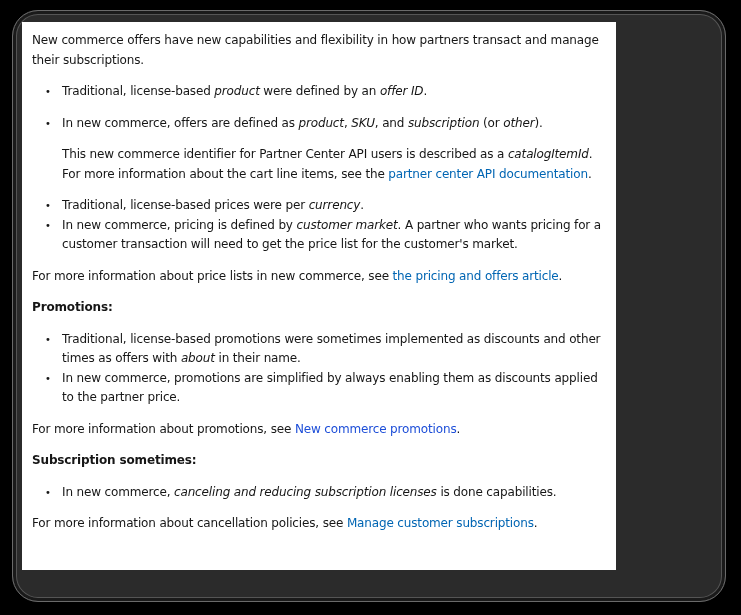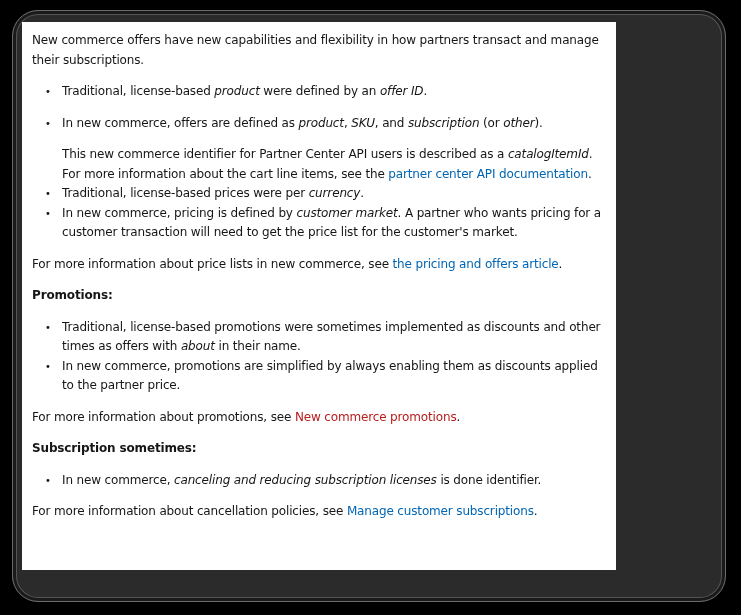--- a/index.html
+++ b/index.html
@@ -50,24 +50,24 @@
   }
   li .bullet {
     position: absolute;
     left: -15px;
     top: 0;
     font-size: 10px;
   }
   .spaced li { margin-bottom: 12px; }
   .tight li { margin-bottom: 0; }
   .tight { margin-bottom: 12px; }
-  .sub-note { padding-left: 30px; }
+  .sub-note { padding-left: 30px; margin-bottom: 12px; }
   .para { margin-bottom: 12px; }
   a.link { color: #0065b3; text-decoration: none; }
-  a.visited { color: #b91c1c; text-decoration: none; }
+  a.visited { color: #1d4ed8; text-decoration: none; }
   em { font-style: italic; }
 </style>
 </head>
 <body>
 
 <div class="frame"></div>
 
 <div class="panel">
 
   <p class="intro">New commerce offers have new capabilities and flexibility in how partners transact and manage their subscriptions.</p>
@@ -112,20 +112,20 @@
     </li>
   </ul>
   <p class="para">
     <span>For more information about promotions, see </span><a class="visited" href="#">New commerce promotions</a><span>.</span>
   </p>
 
   <p class="heading"><span>Subscription sometimes</span><span>:</span></p>
   <ul class="tight">
     <li>
       <span class="bullet">•</span>
-      <span>In new commerce, </span><em>canceling and reducing subscription licenses</em><span> is done identifier.</span>
+      <span>In new commerce, </span><em>canceling and reducing subscription licenses</em><span> is done capabilities.</span>
     </li>
   </ul>
   <p class="para">
     <span>For more information about cancellation policies, see </span><a class="link" href="#">Manage customer subscriptions</a><span>.</span>
   </p>
 
 </div>
 
 </body></html>

